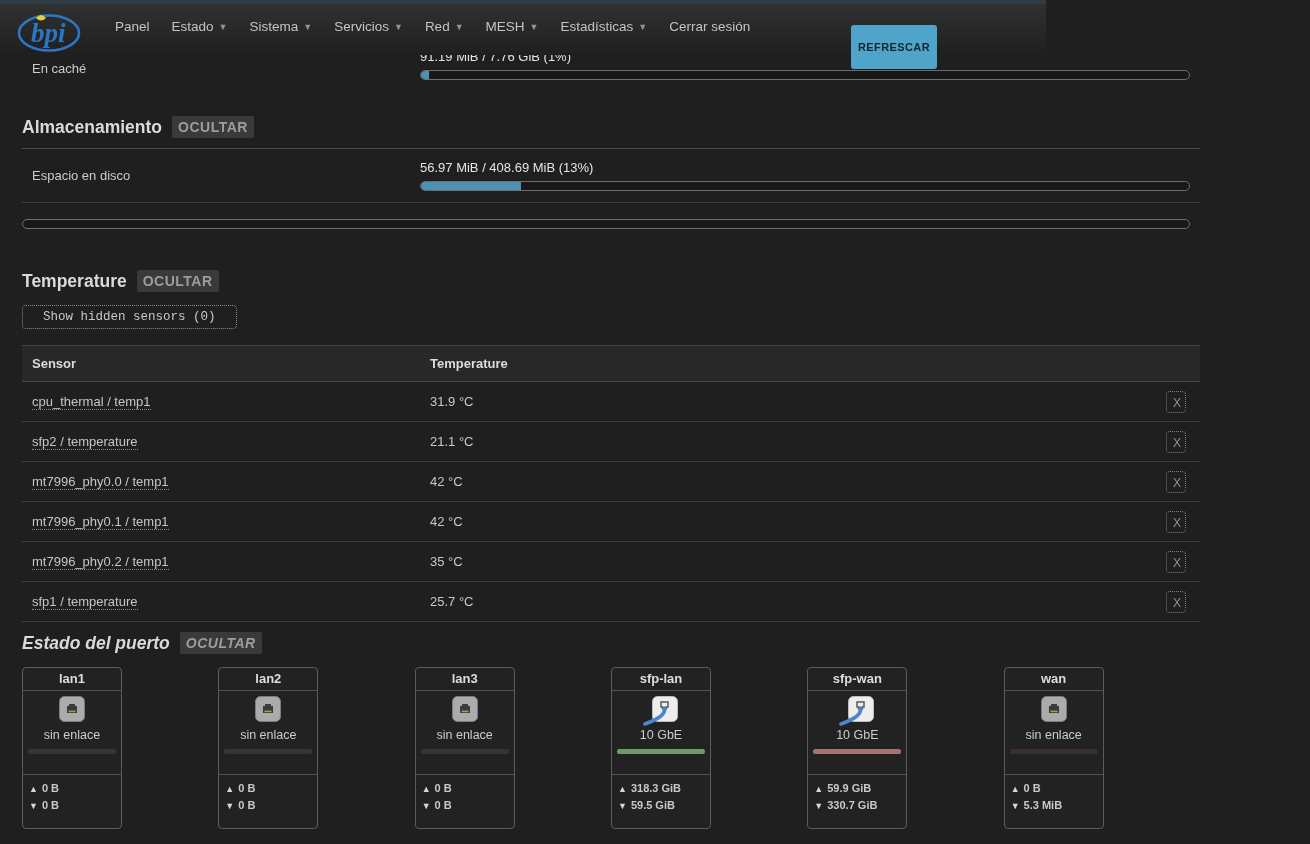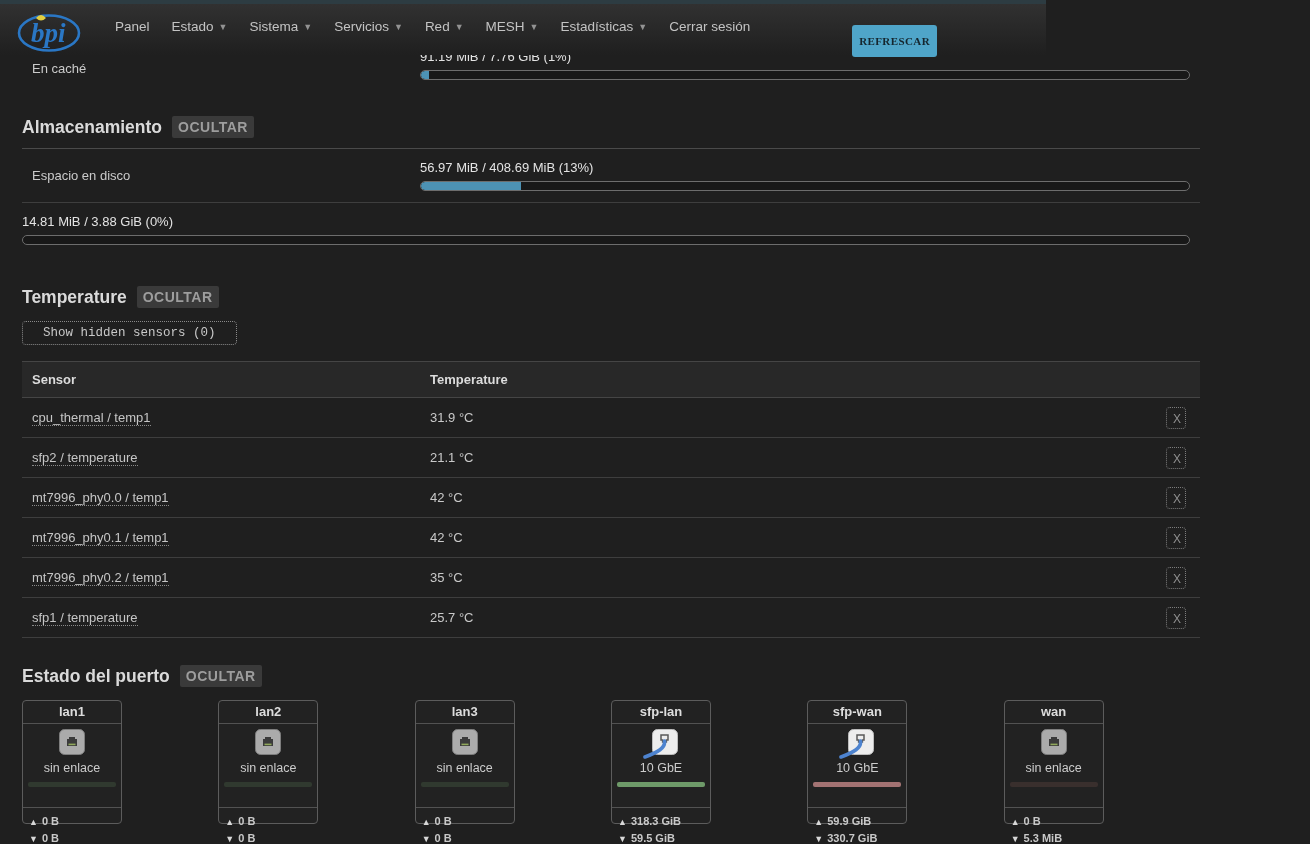--- a/index.html
+++ b/index.html
@@ -14,22 +14,22 @@
   .topbar { position:absolute; top:0; left:0; width:1046px; height:55px; z-index:50; }
   .topstrip { height:4px; background:#2d3c42; }
   .navwrap { height:51px; background:linear-gradient(#313131,#1f1f1f); position:relative; }
   .logo { position:absolute; left:16px; top:5px; cursor:pointer; }
   .mainnav { position:absolute; left:104px; top:15px; display:flex; }
   .nav-item { padding:0 11px; font-size:13.5px; color:#c3c3c3; cursor:pointer; white-space:nowrap; }
   .nav-item .caret { color:#939393; font-size:9px; margin-left:5px; vertical-align:1px; }
   .refresh-btn {
     position:absolute; right:109px; top:21px;
     background:#4fa5c9; color:#15262e; font-weight:bold; font-size:11px;
-    padding:10px 7px; border-radius:3px; letter-spacing:.4px; border:none; cursor:pointer;
-    font-family:Liberation Serif, serif;
+    padding:16px 7px; border-radius:3px; letter-spacing:.4px; border:none; cursor:pointer;
+    font-family:Liberation Sans, sans-serif;
   }
 
   
   .content { position:absolute; top:0; left:22px; width:1178px; z-index:1; }
 
   .two-col { display:flex; }
   .col-label { width:398px; padding-left:10px; font-size:13px; color:#cbcbcb; }
   .col-value { flex:1; padding-right:10px; }
 
   .cached-row .col-label { padding-top:61px; }
@@ -69,23 +69,23 @@
   .temp-table th.c-x { width:58px; }
   .temp-table td { height:40px; padding:0 0 0 10px; border-bottom:1px solid #3e3e3e; font-size:13px; color:#c9c9c9; }
   .sensor-link { border-bottom:1px dotted #8a8a8a; cursor:pointer; color:#c6c6c6; }
   .td-x { text-align:right; padding-right:14px !important; }
   .x-btn {
     display:inline-block; width:20px; height:22px; line-height:20px; text-align:center;
     border:1px dotted #7d7d7d; border-radius:4px; color:#8f8f8f; font-size:12px;
     background:transparent; cursor:pointer; font-family:"Liberation Sans", sans-serif;
   }
 
-  .ports-head { margin-top:27px; }
+  .ports-head { margin-top:10px;font-style:italic; }
   .cards { margin-top:13px; display:grid; grid-template-columns:repeat(6,1fr); }
-  .card { width:100px; height:124px; border:1px solid #5c5c5c; border-radius:4px; background:#222; }
+  .card { width:100px; height:162px; border:1px solid #5c5c5c; border-radius:4px; background:#222; }
   .card-title { font-size:13px; font-weight:bold; color:#ddd; text-align:center; padding:3px 0 4px; border-bottom:1px solid #525252; }
   .card-icon { height:30px; display:flex; justify-content:center; align-items:flex-start; margin-top:5px; }
   .card-status { text-align:center; font-size:12.5px; color:#ccc; margin-top:2px; height:17px; }
   .card-bar { height:5px; margin:4px 5px 0; border-radius:2px; }
   .card-stats { border-top:1px solid #525252; margin-top:20px; padding:5px 0 0 6px; font-size:11px; color:#c9c9c9; line-height:16px;font-weight:bold; }
   .tri { font-size:9px; margin-right:4px; color:#d8d8d8; }
 </style>
 </head>
 <body>
 
@@ -112,21 +112,20 @@
     <div class="col-label">Espacio en disco</div>
     <div class="col-value">
       <div class="pvalue">56.97 MiB / 408.69 MiB (13%)</div>
       <div class="pbar">
         <div class="pfill" style="width: 13%;"></div>
       </div>
     </div>
   </div>
       <div class="srow two-col">
     <div class="col-value">
-      <div class="pvalue">14.81 MiB / 3.88 GiB (0%)</div>
       <div class="pbar">
         <div class="pfill" style="width: 0%;"></div>
       </div>
     </div>
   </div>
     </div>
 
   
   <div class="section-head temp-head">
     <h2>Temperature</h2>

